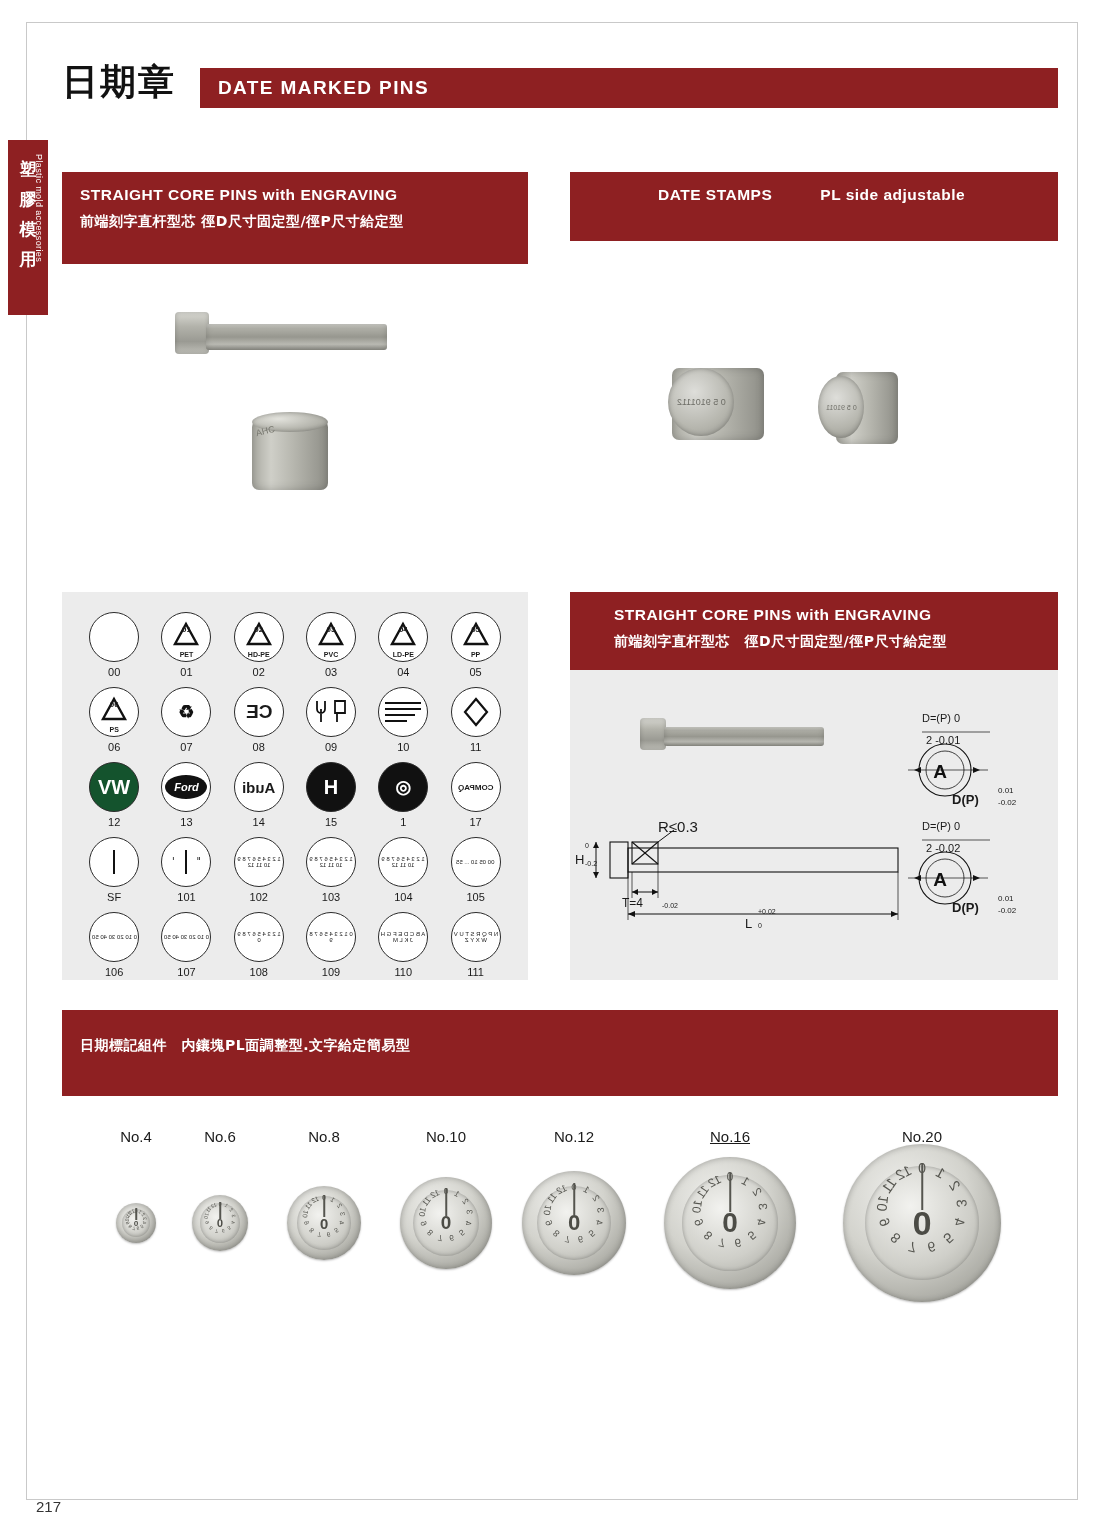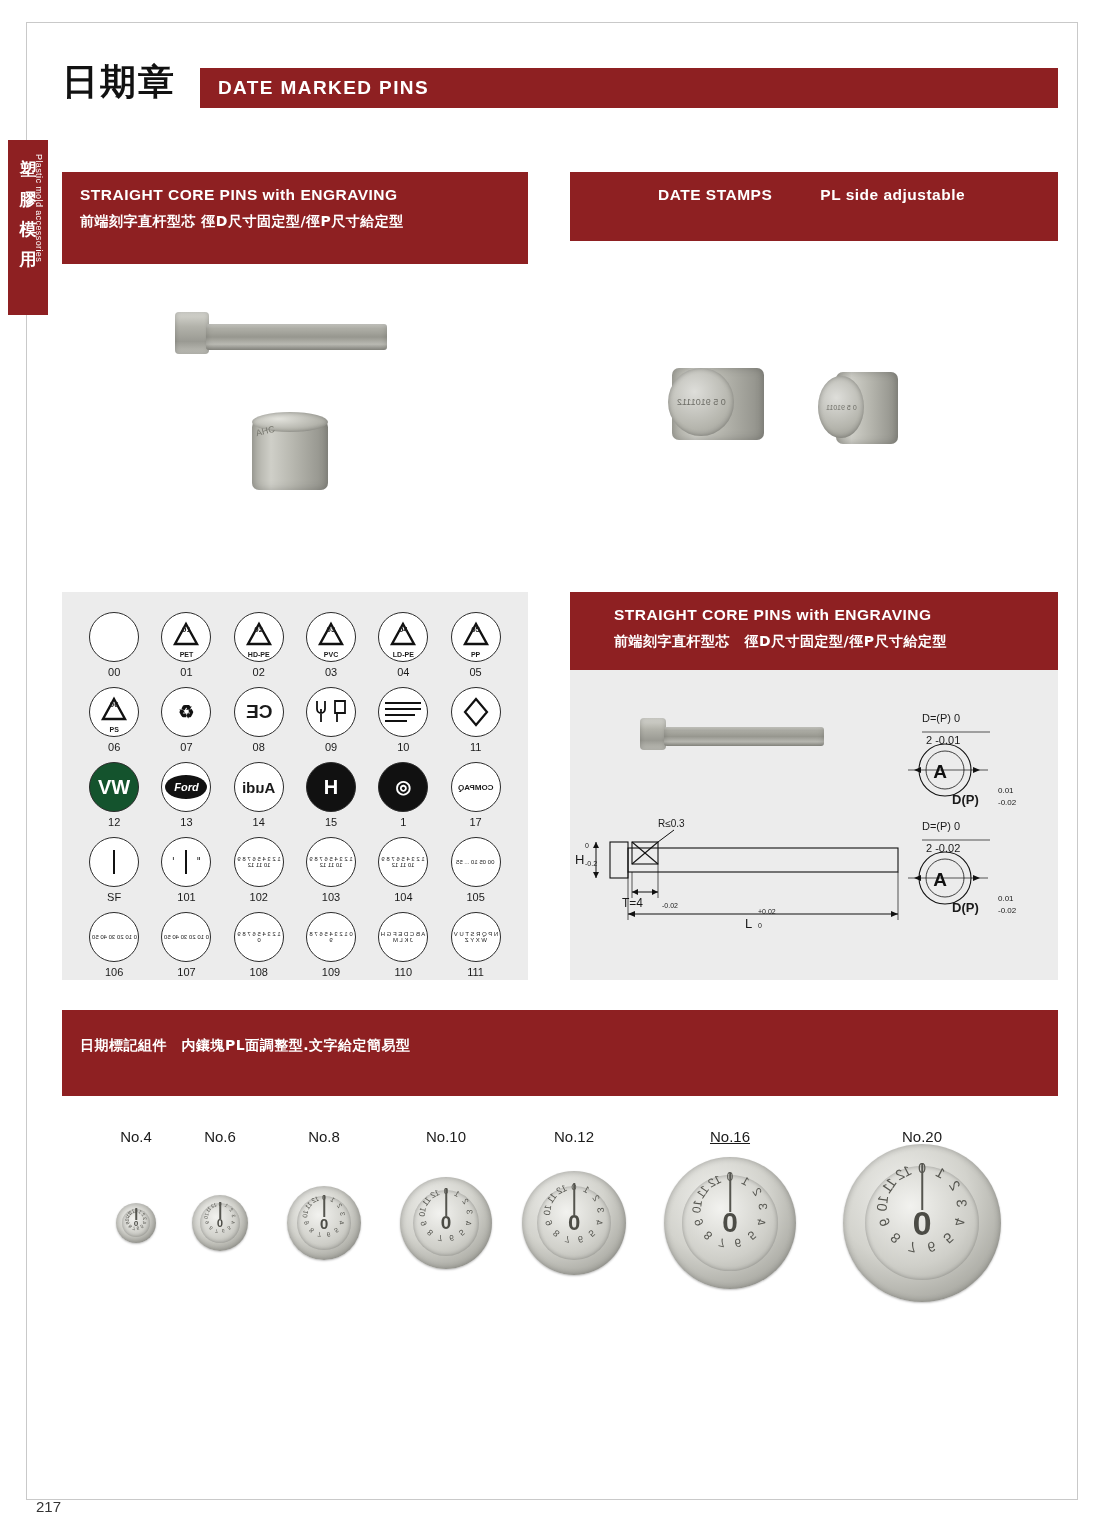--- a/index.html
+++ b/index.html
@@ -481,21 +481,21 @@
     <line x1="352" y1="62" x2="420" y2="62" stroke-width=".7"></line>
     <line x1="352" y1="170" x2="420" y2="170" stroke-width=".7"></line>
   </g>
   <g font-family="Liberation Sans, sans-serif" fill="#111">
     <text x="370" y="108" font-size="19" font-weight="bold" text-anchor="middle">A</text>
     <text x="370" y="216" font-size="19" font-weight="bold" text-anchor="middle">A</text>
   </g>
 </svg>
 
 <div style="position:absolute;left:570px;top:670px;width:488px;height:310px;pointer-events:none;">
-  <div style="position:absolute;left:88px;top:148px;font-size:10px;">R≤0.3</div>
+  <div style="position:absolute;left:88px;top:148px;font-size:15px;">R≤0.3</div>
   <div style="position:absolute;left:5px;top:182px;font-size:13px;">H</div>
   <div style="position:absolute;left:15px;top:172px;font-size:7px;">0</div>
   <div style="position:absolute;left:15px;top:190px;font-size:7px;">-0.2</div>
   <div style="position:absolute;left:52px;top:226px;font-size:12px;">T=4</div>
   <div style="position:absolute;left:92px;top:232px;font-size:7px;">-0.02</div>
   <div style="position:absolute;left:175px;top:246px;font-size:13px;">L</div>
   <div style="position:absolute;left:188px;top:238px;font-size:7px;">+0.02</div>
   <div style="position:absolute;left:188px;top:252px;font-size:7px;">0</div>
 
   <div style="position:absolute;left:352px;top:42px;font-size:11px;">D=(P) 0</div>

